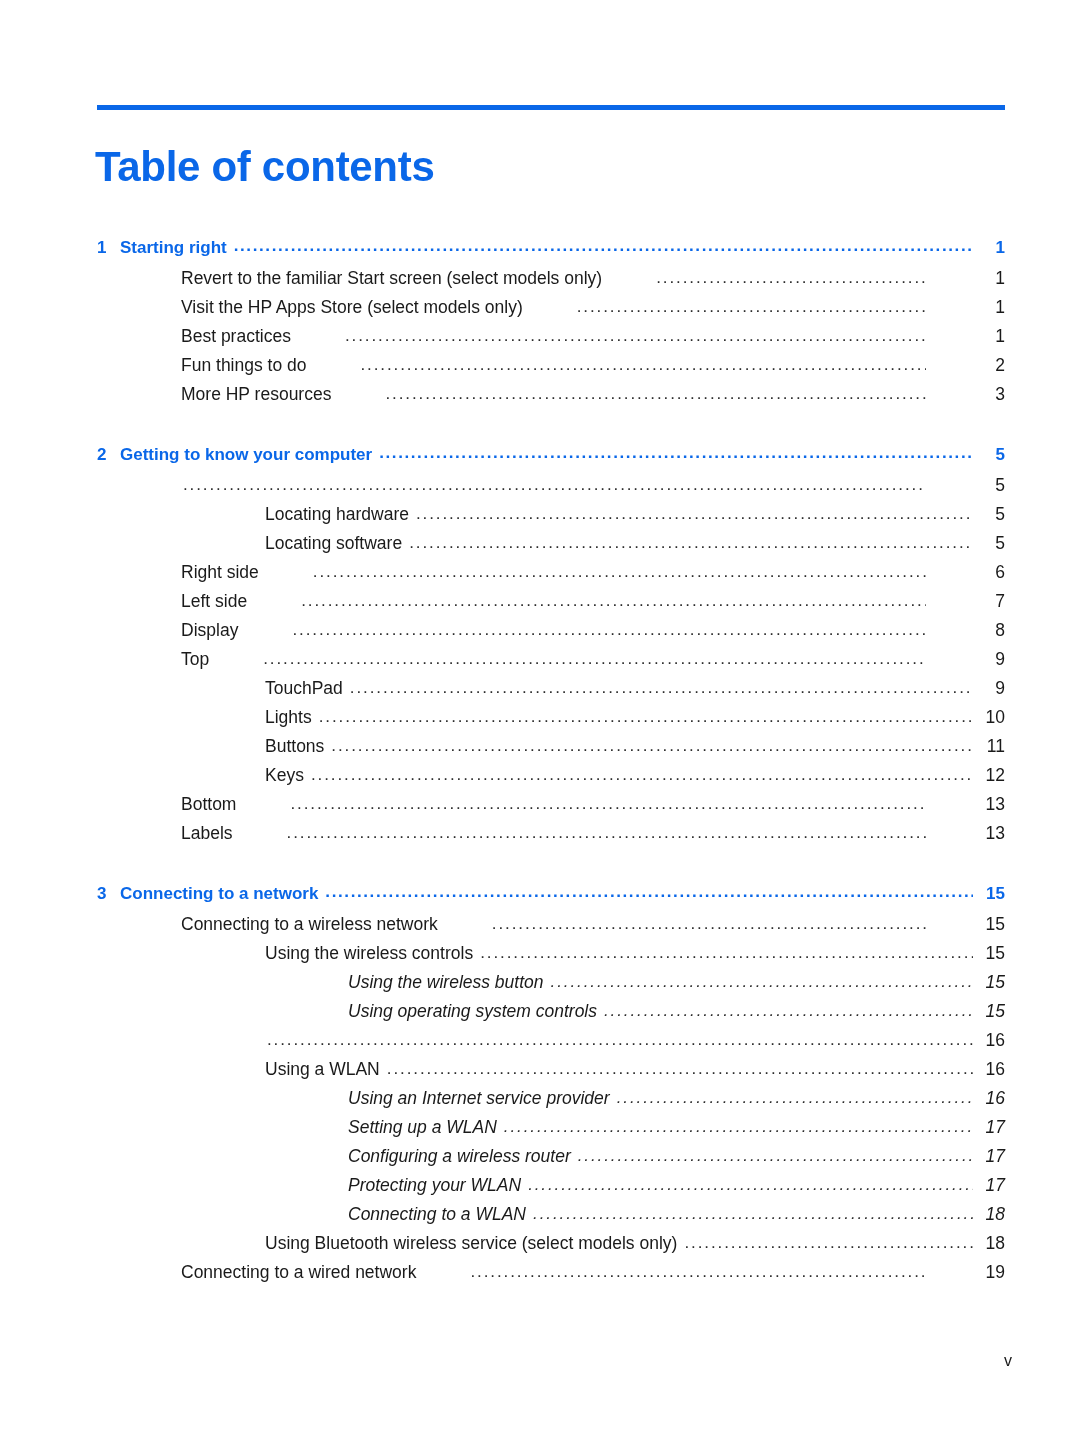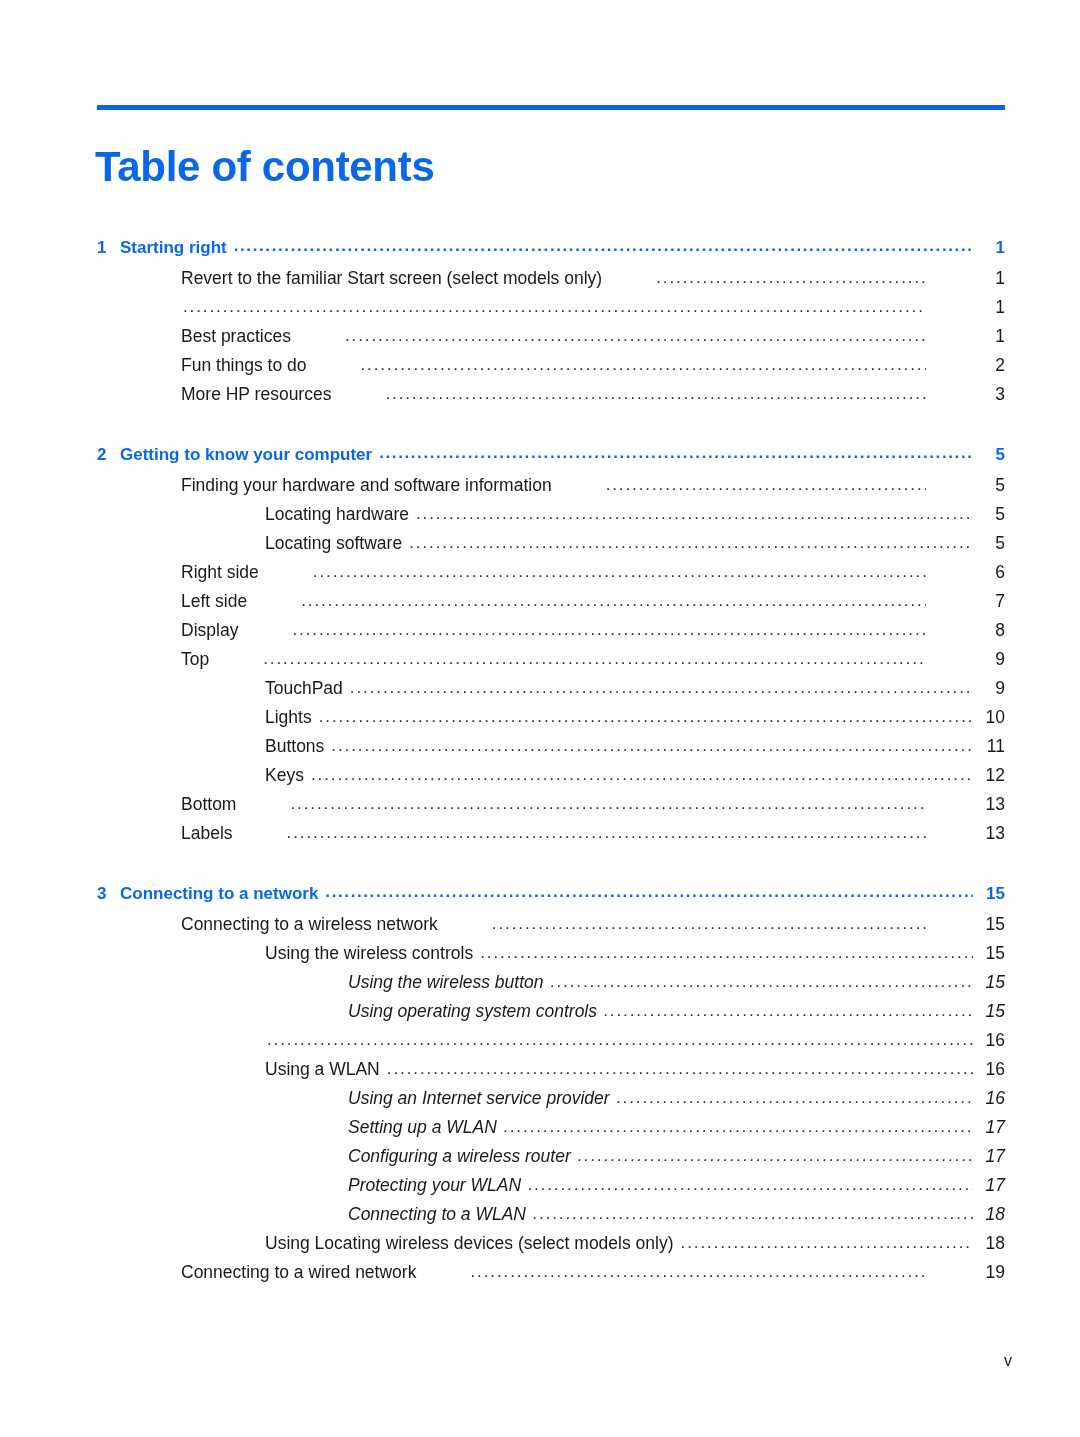--- a/index.html
+++ b/index.html
@@ -143,20 +143,21 @@
         <span class="entry-label">Starting right</span>
         <span class="leader">...........................................................................................................................................................................................................................</span>
         <span class="page-num">1</span>
       </div>
       <div class="toc-row lvl1">
         <span class="entry-label">Revert to the familiar Start screen (select models only)</span>
         <span class="leader">...........................................................................................................................................................................................................................</span>
         <span class="page-num">1</span>
       </div>
       <div class="toc-row lvl1">
+        <span class="entry-label">Visit the HP Apps Store (select models only)</span>
         <span class="leader">...........................................................................................................................................................................................................................</span>
         <span class="page-num">1</span>
       </div>
       <div class="toc-row lvl1">
         <span class="entry-label">Best practices</span>
         <span class="leader">...........................................................................................................................................................................................................................</span>
         <span class="page-num">1</span>
       </div>
       <div class="toc-row lvl1">
         <span class="entry-label">Fun things to do</span>
@@ -168,21 +169,20 @@
         <span class="leader">...........................................................................................................................................................................................................................</span>
         <span class="page-num">3</span>
       </div>
       <div class="toc-row chapter">
         <span class="chap-num">2</span>
         <span class="entry-label">Getting to know your computer</span>
         <span class="leader">...........................................................................................................................................................................................................................</span>
         <span class="page-num">5</span>
       </div>
       <div class="toc-row lvl1">
-        <span class="entry-label">Finding your hardware and software information</span>
         <span class="leader">...........................................................................................................................................................................................................................</span>
         <span class="page-num">5</span>
       </div>
       <div class="toc-row lvl2">
         <span class="entry-label">Locating hardware</span>
         <span class="leader">...........................................................................................................................................................................................................................</span>
         <span class="page-num">5</span>
       </div>
       <div class="toc-row lvl2">
         <span class="entry-label">Locating software</span>
@@ -293,21 +293,21 @@
         <span class="entry-label">Protecting your WLAN</span>
         <span class="leader">...........................................................................................................................................................................................................................</span>
         <span class="page-num">17</span>
       </div>
       <div class="toc-row lvl3">
         <span class="entry-label">Connecting to a WLAN</span>
         <span class="leader">...........................................................................................................................................................................................................................</span>
         <span class="page-num">18</span>
       </div>
       <div class="toc-row lvl2">
-        <span class="entry-label">Using Locating wireless devices (select models only)</span>
+        <span class="entry-label">Using Bluetooth wireless service (select models only)</span>
         <span class="leader">...........................................................................................................................................................................................................................</span>
         <span class="page-num">18</span>
       </div>
       <div class="toc-row lvl1">
         <span class="entry-label">Connecting to a wired network</span>
         <span class="leader">...........................................................................................................................................................................................................................</span>
         <span class="page-num">19</span>
       </div>
     </div>
 

